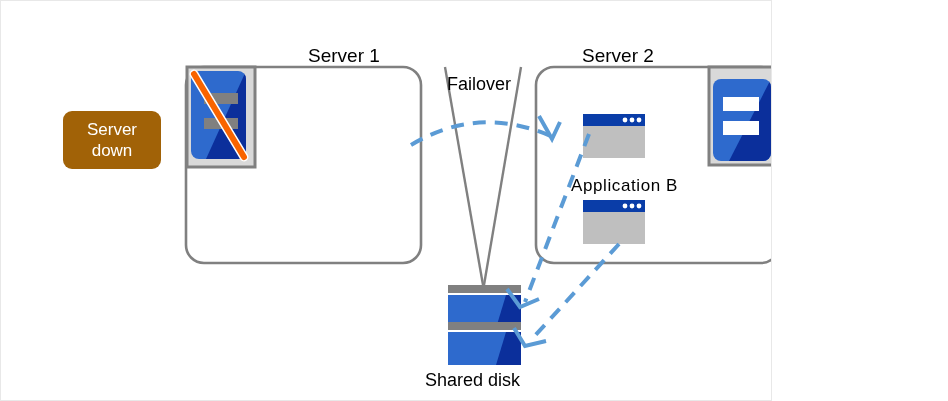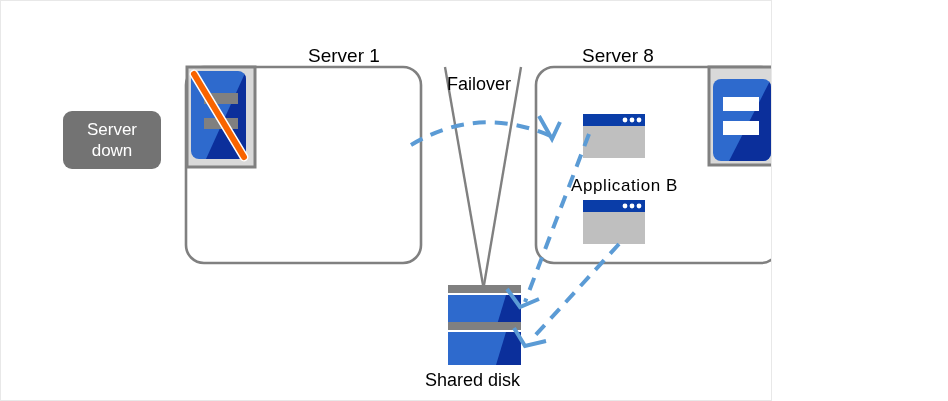--- a/index.html
+++ b/index.html
@@ -40,21 +40,21 @@
     letter-spacing: 0.6px;
   }
   .disk-label {
     font-size: 18px;
   }
   .failover-label {
     font-size: 18px;
   }
   .badge {
     position: absolute;
-    background: #737373;
+    background: #a16207;
     border-radius: 9px;
     color: #ffffff;
     font-size: 17px;
     line-height: 21px;
     text-align: right;
     display: flex;
     flex-direction: column;
     align-items: center;
     justify-content: center;
   }
@@ -138,21 +138,21 @@
 
     <g>
       <path d="M 618 243 L 530 339" fill="none" stroke="#5B9BD5" stroke-width="4" stroke-dasharray="13 9"></path>
       <path d="M 513 327 L 524 345 L 545 340" fill="none" stroke="#5B9BD5" stroke-width="4" stroke-linejoin="miter"></path>
     </g>
 
   </svg>
 
   <div class="label server-title" style="left:307px; top:45px;">Server 1</div>
 
-  <div class="label server-title" style="left:581px; top:45px;">Server 8</div>
+  <div class="label server-title" style="left:581px; top:45px;">Server 2</div>
 
   <div class="label failover-label" style="left:446px; top:74px;">Failover</div>
 
 
   <div class="label disk-label" style="left:424px; top:370px;">Shared disk</div>
 
   <div class="label app-label" style="left:570px; top:176px;">Application  B</div>
 
   <div class="badge" style="left:62px; top:110px; width:98px; height:58px;">
     <span>Server</span>

